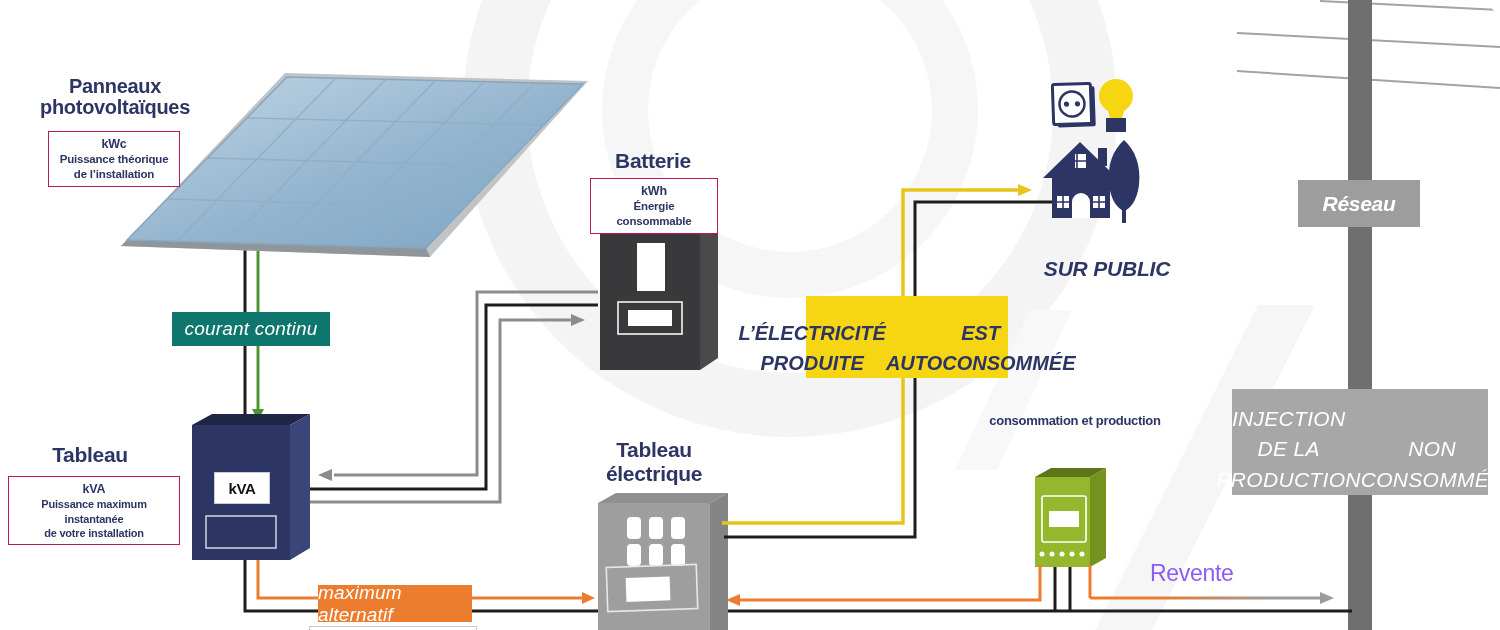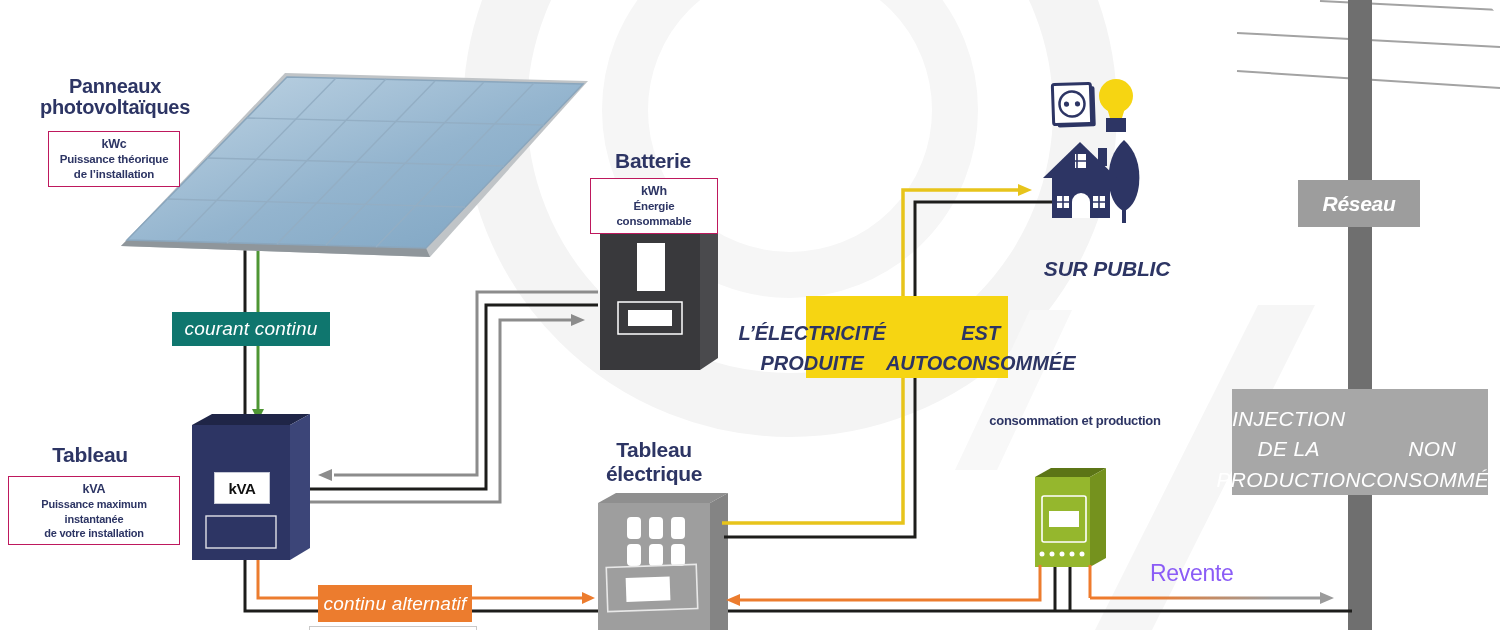--- a/index.html
+++ b/index.html
@@ -233,21 +233,21 @@
   <div class="txt title" style="left:970px;top:414px;width:210px;">
     <div style="font-size:13px;margin-top:0;">consommation et production</div>
   </div>
 
   <div class="txt caps-italic" style="left:1018px;top:228px;width:178px;text-align:center;font-size:21px;">
     <br>
     <span>SUR PUBLIC</span>
   </div>
 
   <div class="flowlabel" style="left:172px;top:312px;width:158px;height:34px;background:#0f766e;">courant continu</div>
-  <div class="flowlabel" style="left:318px;top:585px;width:154px;height:37px;background:#ec7c2e;">continu alternatif</div>
+  <div class="flowlabel" style="left:318px;top:585px;width:154px;height:37px;background:#ec7c2e;">maximum alternatif</div>
 
   <div class="bigbox yellowbox" style="left:806px;top:296px;width:202px;height:82px;">
     <span>L’ÉLECTRICITÉ PRODUITE</span>
     <span>EST AUTOCONSOMMÉE</span>
   </div>
 
   <div class="reseaubox" style="left:1298px;top:180px;width:122px;height:47px;font-style:italic;">Réseau</div>
 
   <div class="bigbox graybox" style="left:1232px;top:389px;width:256px;height:106px;">
     <span>INJECTION DE LA PRODUCTION</span>

